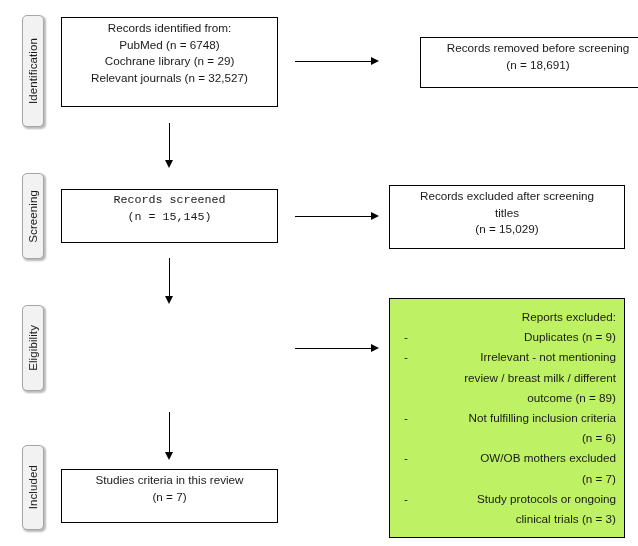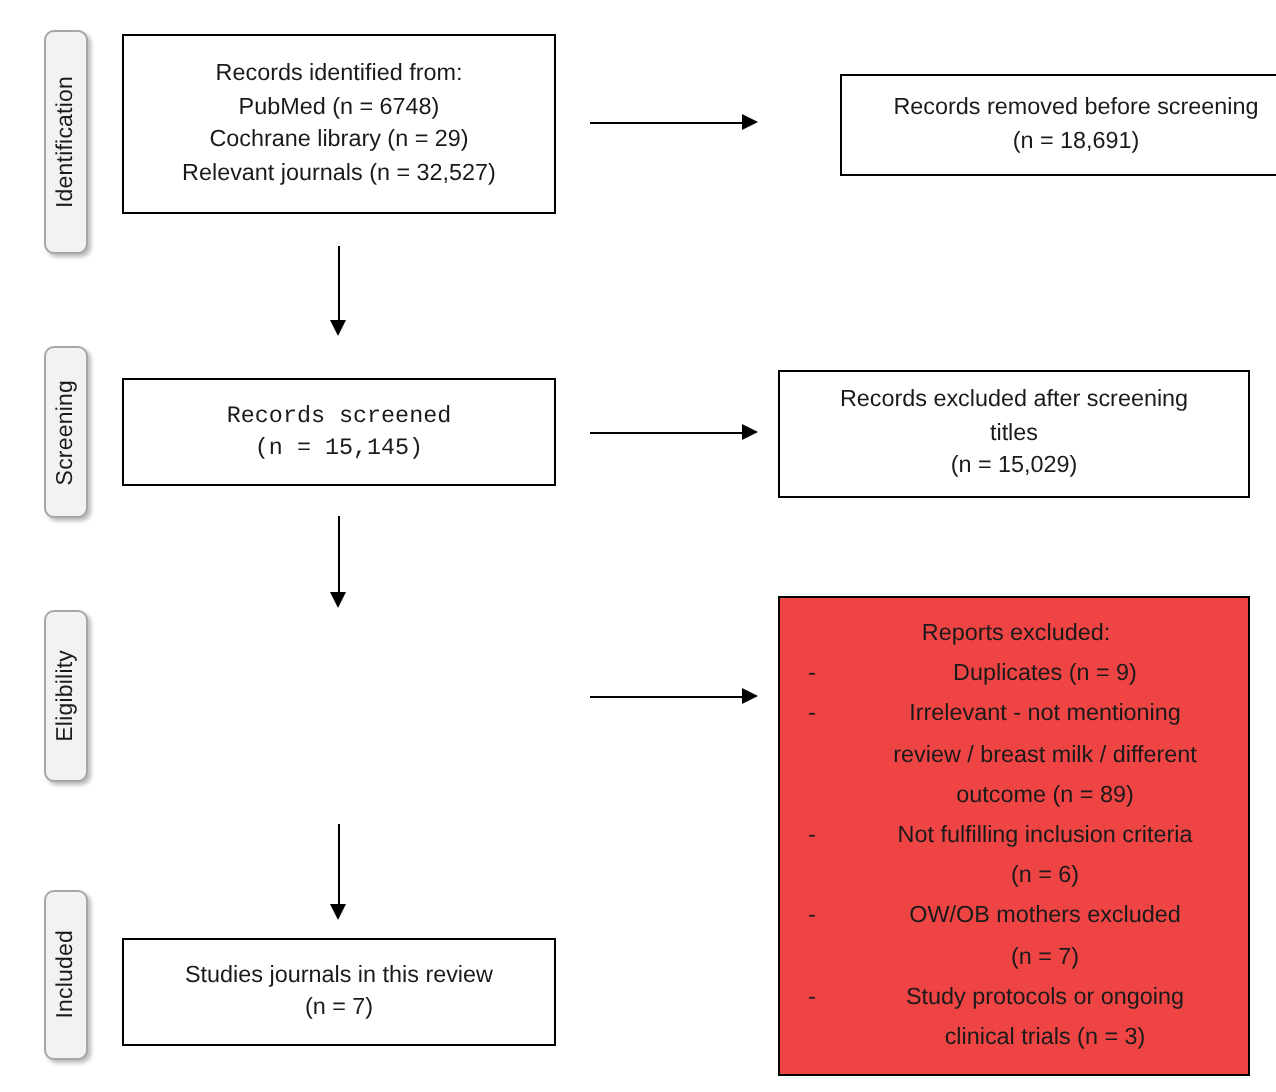--- a/index.html
+++ b/index.html
@@ -48,37 +48,37 @@
 
   
   .flow-box {
     position: absolute;
     border: 1.2px solid #000000;
     background: #ffffff;
     box-sizing: border-box;
     display: flex;
     flex-direction: column;
     align-items: center;
-    justify-content: center;
+    justify-content: flex-start;
     font-size: 11.7px;
     line-height: 16.5px;
     text-align: center;
     padding: 2px 6px;
   }
   .flow-box .line { white-space: nowrap; }
 
   
   .list-box {
     position: absolute;
     border: 1.2px solid #000000;
-    background: #ef4444;
+    background: #bef264;
     box-sizing: border-box;
     font-size: 11.7px;
     line-height: 20.2px;
-    text-align: center;
+    text-align: right;
     padding: 8px 8px 4px 10px;
   }
   .list-box .list-title {
     margin-bottom: 0px;
   }
   .list-box ul {
     list-style: none;
     margin: 0;
     padding: 0;
   }
@@ -228,17 +228,17 @@
       </li>
     </ul>
   </div>
 
   <div class="arrow-v" style="left:169px; top:412px; height:48px;">
     <div class="shaft" style="height:40px;"></div>
     <div class="head" style="top:40px;"></div>
   </div>
 
   <div class="flow-box" style="left:61px; top:469px; width:217px; height:54px;">
-    <div class="line">Studies journals in this review</div>
+    <div class="line">Studies criteria in this review</div>
     <div class="line">(n = 7)</div>
   </div>
 
 </div>
 
 </body></html>

